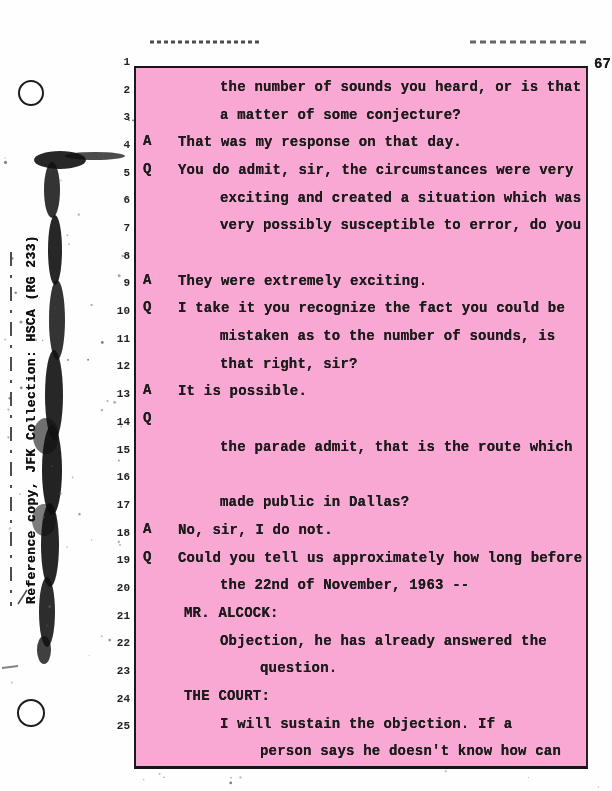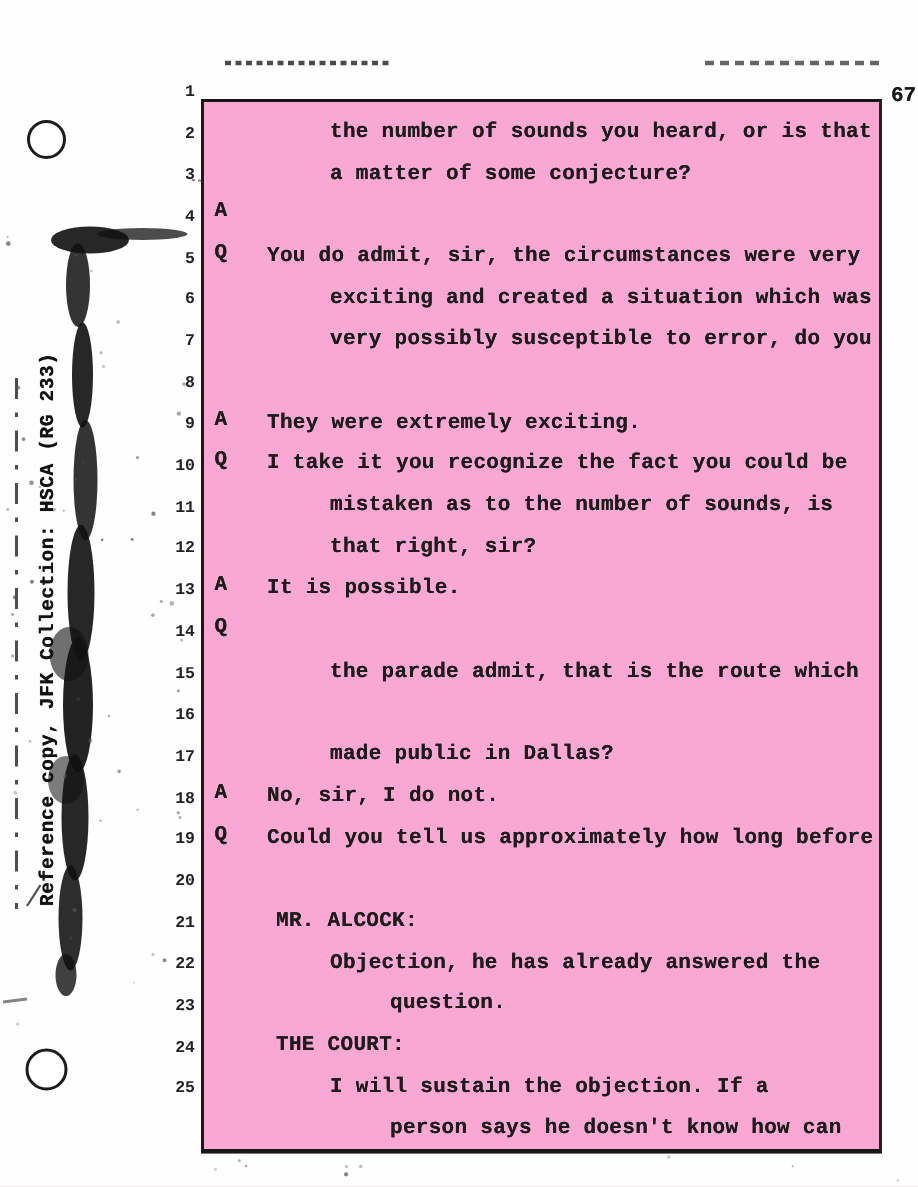--- a/index.html
+++ b/index.html
@@ -231,34 +231,35 @@
       <span class="linenum" style="left: 104px; top: 609.6px;">21</span>
       <span class="linenum" style="left: 104px; top: 637.28px;">22</span>
       <span class="linenum" style="left: 104px; top: 664.96px;">23</span>
       <span class="linenum" style="left: 104px; top: 692.64px;">24</span>
       <span class="linenum" style="left: 104px; top: 720.32px;">25</span>
     </div>
 
   <div class="textbox" id="textbox">
       <div class="row" style="top: 10px;"><span class="txt ind-cont">the number of sounds you heard, or is that</span></div>
       <div class="row" style="top: 37.68px;"><span class="txt ind-cont">a matter of some conjecture?</span></div>
-      <div class="row" style="top: 65.36px;"><span class="marker">A</span></div>
+      <div class="row" style="top: 65.36px;"><span class="marker">A</span><span class="txt ind-text">That was my response on that day.</span></div>
       <div class="row" style="top: 93.04px;"><span class="marker">Q</span><span class="txt ind-text">You do admit, sir, the circumstances were very</span></div>
       <div class="row" style="top: 120.72px;"><span class="txt ind-cont">exciting and created a situation which was</span></div>
       <div class="row" style="top: 148.4px;"><span class="txt ind-cont">very possibly susceptible to error, do you</span></div>
       <div class="row" style="top: 203.76px;"><span class="marker">A</span><span class="txt ind-text">They were extremely exciting.</span></div>
       <div class="row" style="top: 231.44px;"><span class="marker">Q</span><span class="txt ind-text">I take it you recognize the fact you could be</span></div>
       <div class="row" style="top: 259.12px;"><span class="txt ind-cont">mistaken as to the number of sounds, is</span></div>
       <div class="row" style="top: 286.8px;"><span class="txt ind-cont">that right, sir?</span></div>
       <div class="row" style="top: 314.48px;"><span class="marker">A</span><span class="txt ind-text">It is possible.</span></div>
       <div class="row" style="top: 342.16px;"><span class="marker">Q</span></div>
       <div class="row" style="top: 369.84px;"><span class="txt ind-cont">the parade admit, that is the route which</span></div>
       <div class="row" style="top: 425.2px;"><span class="txt ind-cont">made public in Dallas?</span></div>
       <div class="row" style="top: 452.88px;"><span class="marker">A</span><span class="txt ind-text">No, sir, I do not.</span></div>
       <div class="row" style="top: 480.56px;"><span class="marker">Q</span><span class="txt ind-text">Could you tell us approximately how long before</span></div>
+      <div class="row" style="top: 508.24px;"><span class="txt ind-cont">the 22nd of November, 1963 --</span></div>
       <div class="row" style="top: 535.92px;"><span class="txt ind-speaker">MR. ALCOCK:</span></div>
       <div class="row" style="top: 563.6px;"><span class="txt ind-cont">Objection, he has already answered the</span></div>
       <div class="row" style="top: 618.96px;"><span class="txt ind-speaker">THE COURT:</span></div>
       <div class="row" style="top: 591.28px;"><span class="txt ind-deep">question.</span></div>
       <div class="row" style="top: 646.64px;"><span class="txt ind-cont">I will sustain the objection.  If a</span></div>
       <div class="row" style="top: 674.32px;"><span class="txt ind-deep">person says he doesn't know how can</span></div>
     </div>
 
   <div class="pageno">67</div>
 

